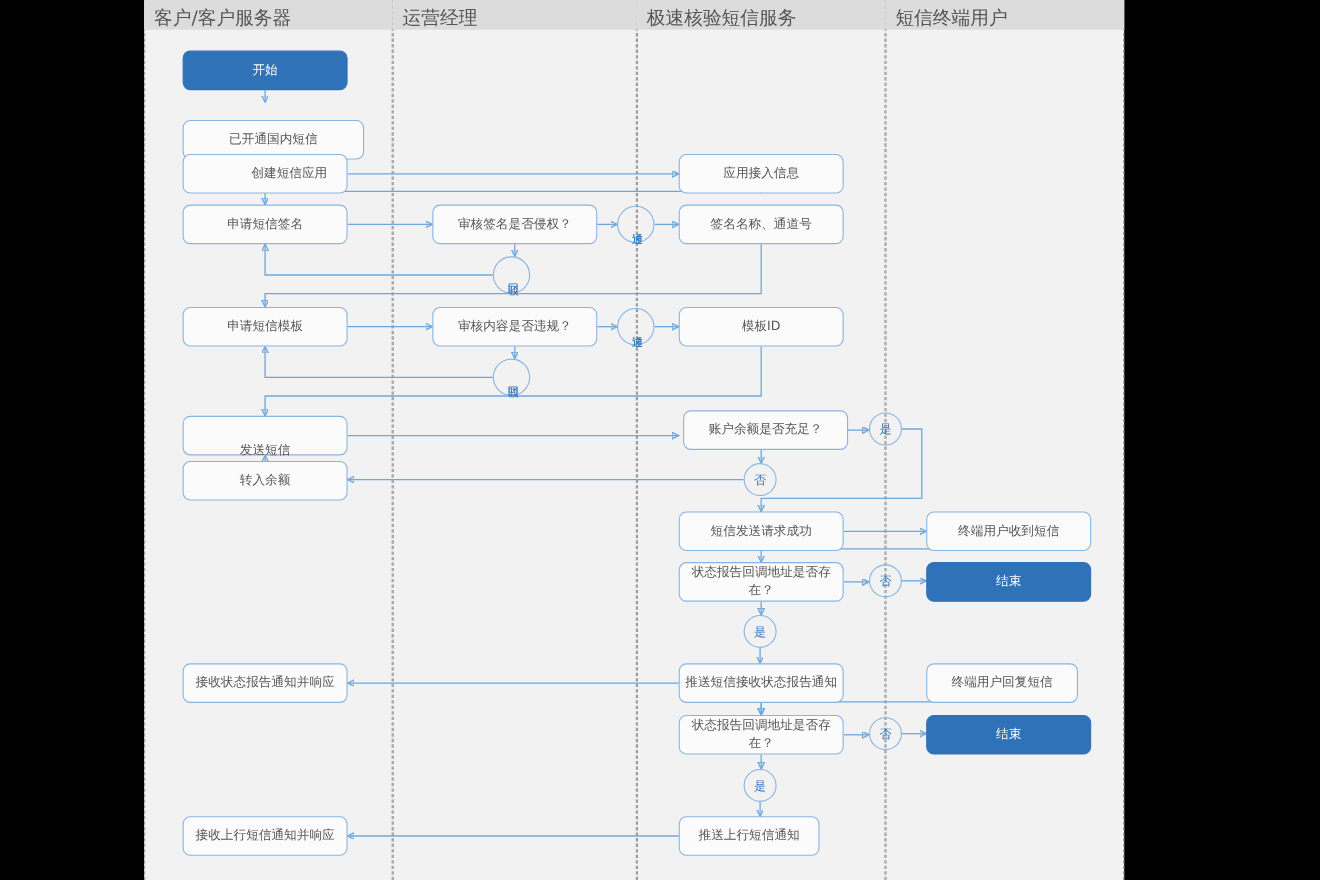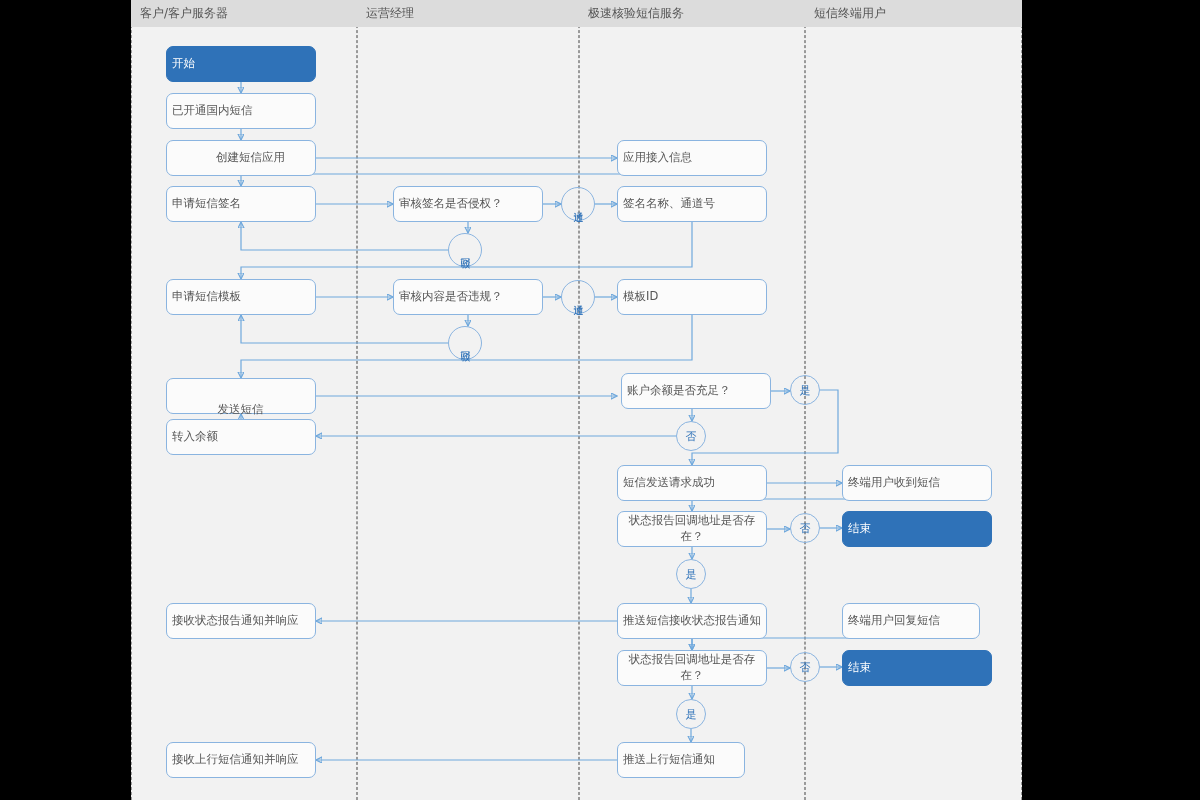--- a/index.html
+++ b/index.html
@@ -4,29 +4,29 @@
 <style>
   html,body{margin:0;padding:0;background:#000;}
   body{width:1200px;height:800px;overflow:hidden;
        font-family:"DejaVu Sans","Liberation Sans",sans-serif;}
   #stage{position:relative;width:1200px;height:800px;background:#000;}
   #diagram{position:absolute;left:131px;top:0;width:891px;height:800px;
            background:#f2f2f2;}
   
   .lane-head{position:absolute;top:0;height:27px;background:#dcdcdc;
              box-sizing:border-box;}
-  .lane-head .lbl{position:absolute;left:9px;top:5px;font-size:12px;
+  .lane-head .lbl{position:absolute;left:9px;top:5px;font-size:17px;
                   color:#555;white-space:nowrap;}
   
   .lane-body{position:absolute;top:0;height:800px;box-sizing:border-box;
              border-left:1px dashed #9a9a9a;border-right:1px dashed #9a9a9a;}
   
   .node{position:absolute;box-sizing:border-box;border:1px solid #8ab4e0;
         border-radius:7px;background:#fbfbfb;color:#555;font-size:11.5px;
-        display:flex;align-items:center;justify-content:flex-start;text-align:center;
+        display:flex;align-items:center;justify-content:center;text-align:center;
         line-height:1.35;padding:2px 5px;}
   .node.primary{background:#2f72b8;border-color:#2f72b8;color:#fff;}
   .circle{position:absolute;box-sizing:border-box;border:1px solid #8ab4e0;
           border-radius:50%;background:transparent;color:#2f72b8;font-size:11px;
           display:flex;align-items:center;justify-content:center;
           text-align:center;line-height:1.0;}
   .circle.vert{writing-mode:vertical-rl;text-orientation:upright;letter-spacing:0px;}
   svg.links{position:absolute;left:0;top:0;width:891px;height:800px;
             pointer-events:none;}
   svg.links path,svg.links line{stroke:#6fa8dc;stroke-width:1.2;fill:none;}
@@ -99,21 +99,21 @@
           <path d="M561,686 L561,699" marker-end="url(#ah)"></path>
           <path d="M560,729 L560,742" marker-end="url(#ah)"></path>
           <path d="M486,760 L185,760" marker-end="url(#ah)"></path>
         </g>
     </svg>
 
     <div id="nodes">
         <div class="node primary" style="left: 35px; top: 46px; width: 150px; height: 36px;">
           <span style="white-space: pre-line;">开始</span>
         </div>
-        <div class="node" style="left: 35px; top: 93px; width: 150px; height: 36px;">
+        <div class="node" style="left: 35px; top: 109px; width: 165px; height: 36px;">
           <span style="white-space: pre-line;">已开通国内短信</span>
         </div>
         <div class="node" style="left: 35px; top: 140px; width: 150px; height: 36px;">
           <span style="white-space: pre-line; margin-left: 44px;">创建短信应用</span>
         </div>
         <div class="node" style="left: 35px; top: 186px; width: 150px; height: 36px;">
           <span style="white-space: pre-line;">申请短信签名</span>
         </div>
         <div class="node" style="left: 35px; top: 279px; width: 150px; height: 36px;">
           <span style="white-space: pre-line;">申请短信模板</span>

